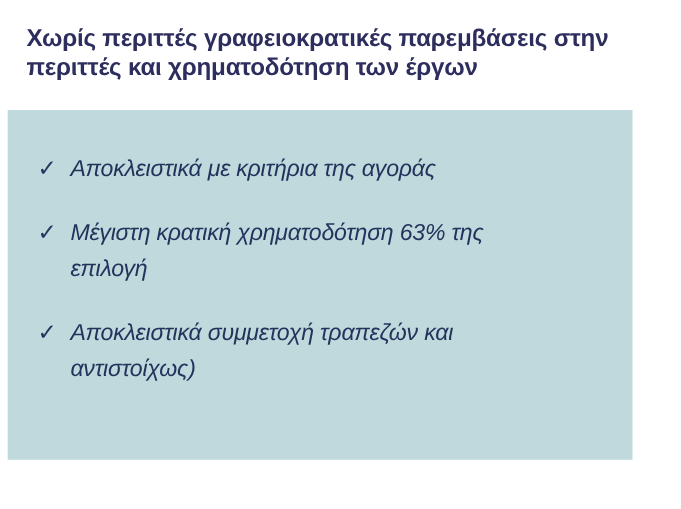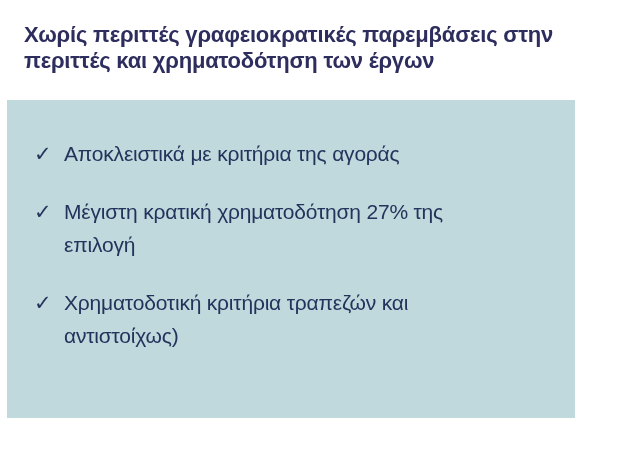--- a/index.html
+++ b/index.html
@@ -45,21 +45,21 @@
     line-height: 33px;
     font-weight: normal;
     padding-left: 7px;
   }
   .bullet-text {
     color: #24335c;
     font-size: 21px;
     line-height: 33px;
     letter-spacing: -0.2px;
   }
-  .bullet-line { display: block; }
+  .bullet-line { display: block; font-style: italic; }
 </style>
 </head>
 <body>
 
 <h1 class="slide-title">
   <span class="title-line">Χωρίς περιττές γραφειοκρατικές παρεμβάσεις στην</span>
   <span class="title-line">περιττές και χρηματοδότηση των έργων</span>
 </h1>
 
 <div class="content-panel">
@@ -67,26 +67,26 @@
   <div class="bullet-item">
     <span class="check-icon">✓</span>
     <div class="bullet-text">
       <span class="bullet-line">Αποκλειστικά με κριτήρια της αγοράς</span>
     </div>
   </div>
 
   <div class="bullet-item">
     <span class="check-icon">✓</span>
     <div class="bullet-text">
-      <span class="bullet-line">Μέγιστη κρατική χρηματοδότηση 27% της</span>
+      <span class="bullet-line">Μέγιστη κρατική χρηματοδότηση 63% της</span>
       <span class="bullet-line">επιλογή</span>
     </div>
   </div>
 
   <div class="bullet-item">
     <span class="check-icon">✓</span>
     <div class="bullet-text">
-      <span class="bullet-line">Χρηματοδοτική κριτήρια τραπεζών και</span>
+      <span class="bullet-line">Αποκλειστικά συμμετοχή τραπεζών και</span>
       <span class="bullet-line">αντιστοίχως)</span>
     </div>
   </div>
 
 </div>
 
 </body></html>

